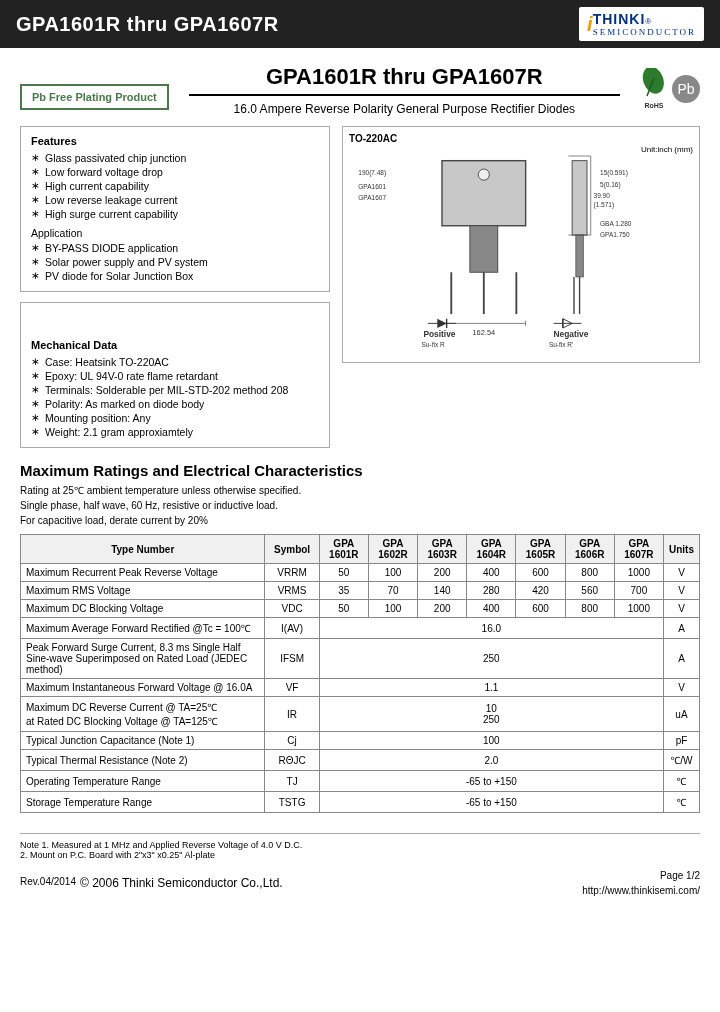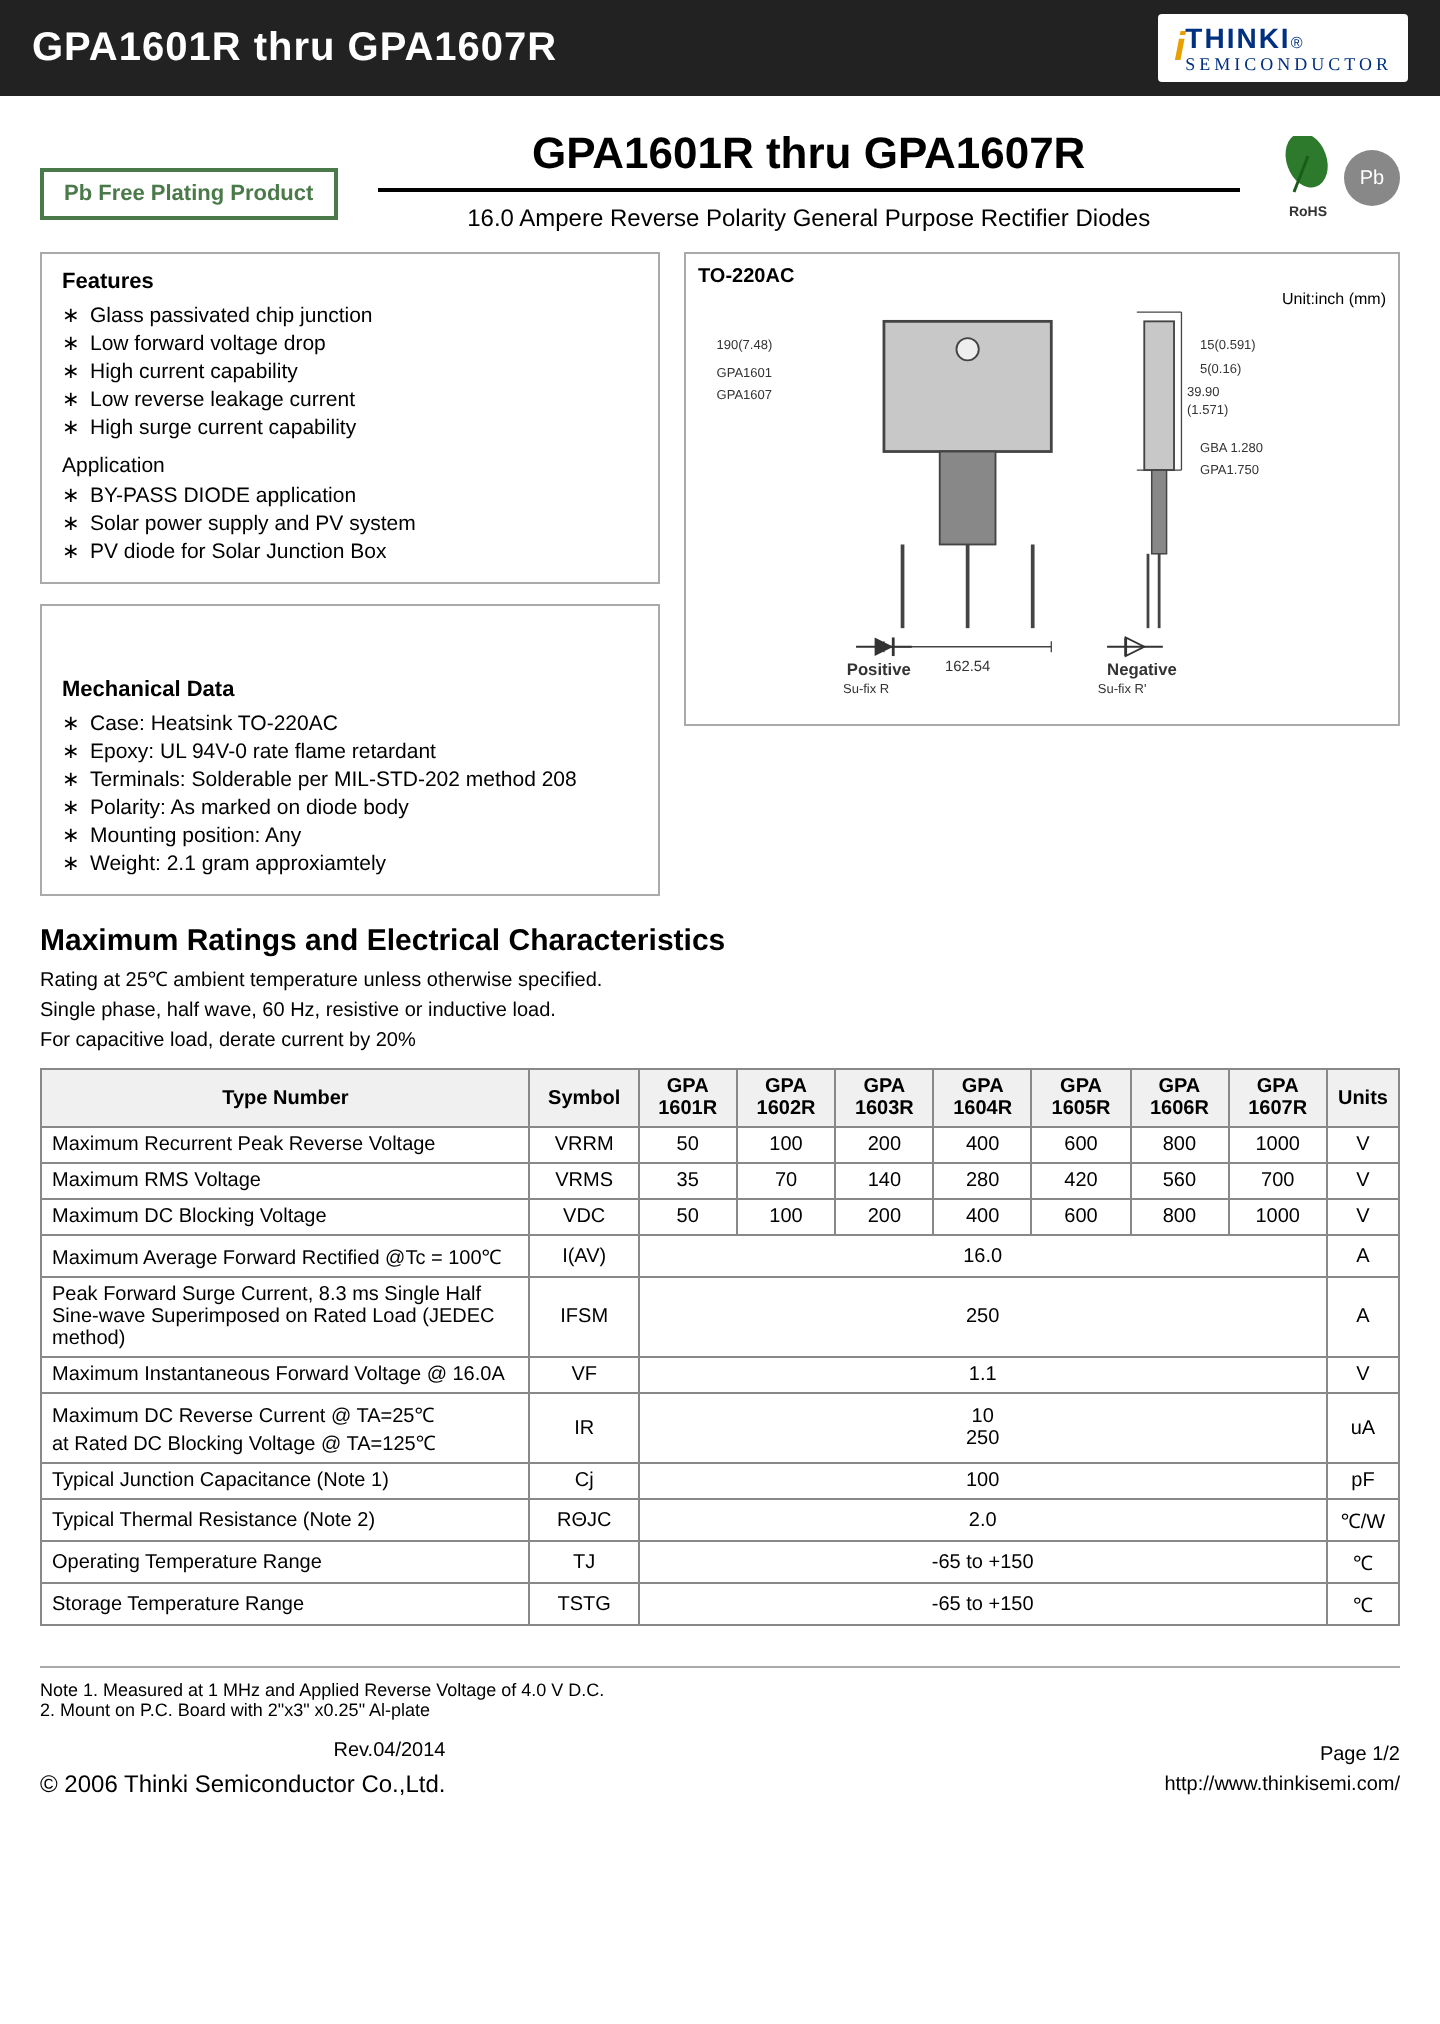--- a/index.html
+++ b/index.html
@@ -293,21 +293,21 @@
 
           <div style="text-align:center;">
             <svg width="28" height="32" viewBox="0 0 28 32">
               <ellipse cx="14" cy="12" rx="10" ry="14" fill="#2d7a2d" transform="rotate(-20,14,14)"></ellipse>
               <line x1="7" y1="28" x2="14" y2="10" stroke="#1a5c1a" stroke-width="1.5"></line>
             </svg>
             <div style="font-size:7px;color:#333;font-weight:bold;">RoHS</div>
           </div>
 
           <div class="pb-icon">
-            <span style="font-size:10px;font-weight:normal;">Pb</span>
+            <span style="font-size:14px;font-weight:normal;">Pb</span>
           </div>
         </div>
       </div>
     </div>
   </div>
 
   <div class="two-col">
 
     <div class="left-col">
 
@@ -530,21 +530,21 @@
       </tbody>
     </table>
   </div>
 
   <div class="footer">
     <div class="footer-notes">
       <div>Note 1. Measured at 1 MHz and Applied Reverse Voltage of 4.0 V D.C.</div>
       <div>        2. Mount on P.C. Board with 2"x3" x0.25" Al-plate</div>
     </div>
     <div class="footer-bottom">
-      <div style="display:flex;flex-direction:column;gap:4px;text-align:right;">
+      <div style="display:flex;flex-direction:row;gap:4px;">
         <span>Rev.04/2014</span>
         <span class="footer-copyright">© 2006 Thinki Semiconductor Co.,Ltd.</span>
       </div>
       <div style="display:flex;flex-direction:column;align-items:flex-end;gap:4px;">
         <span>Page 1/2</span>
         <span>http://www.thinkisemi.com/</span>
       </div>
     </div>
   </div>
 

